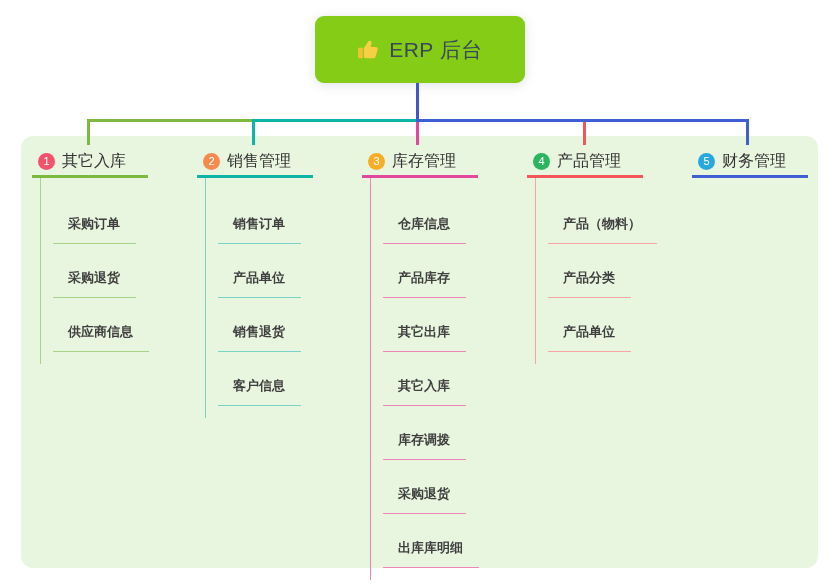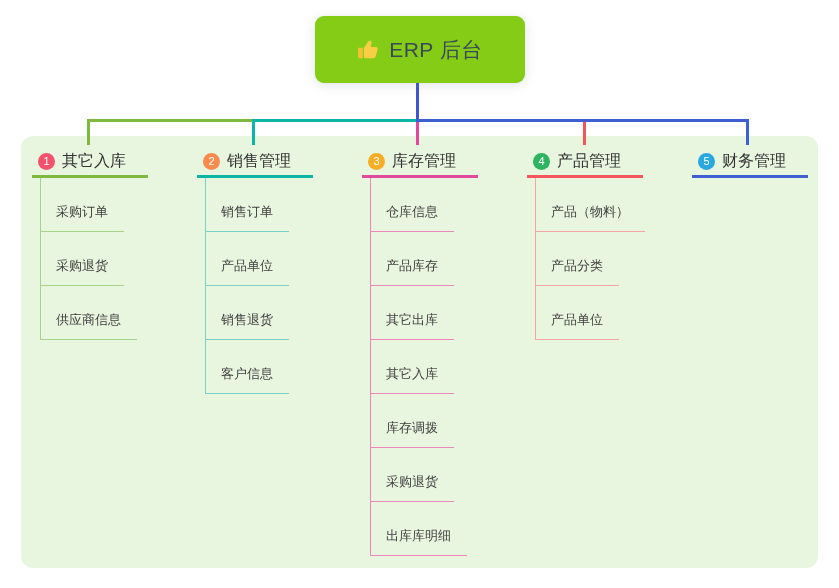--- a/index.html
+++ b/index.html
@@ -56,22 +56,23 @@
     padding-left:6px;
   }
   .badge{
     width:17px;height:17px;border-radius:50%;
     color:#fff;font-size:11px;line-height:17px;text-align:center;
     flex:0 0 auto;
   }
   .branch-label{font-size:16px;color:#333333;white-space:nowrap;}
 
   .children{
-    list-style:none;margin:0 0 0 8px;padding:0;
+    list-style:none;margin:0 0 0 8px;padding:12px;
     border-left:1px solid #ccc;
+    font-weight:bold;
   }
   .children li{
     box-sizing:border-box;height:54px;width:fit-content;
     display:flex;align-items:flex-end;
     padding:0 16px 10px 15px;
     border-bottom:1px solid #ccc;
     font-size:13px;color:#3f3f3f;white-space:nowrap;
   }
 </style>
 </head>

